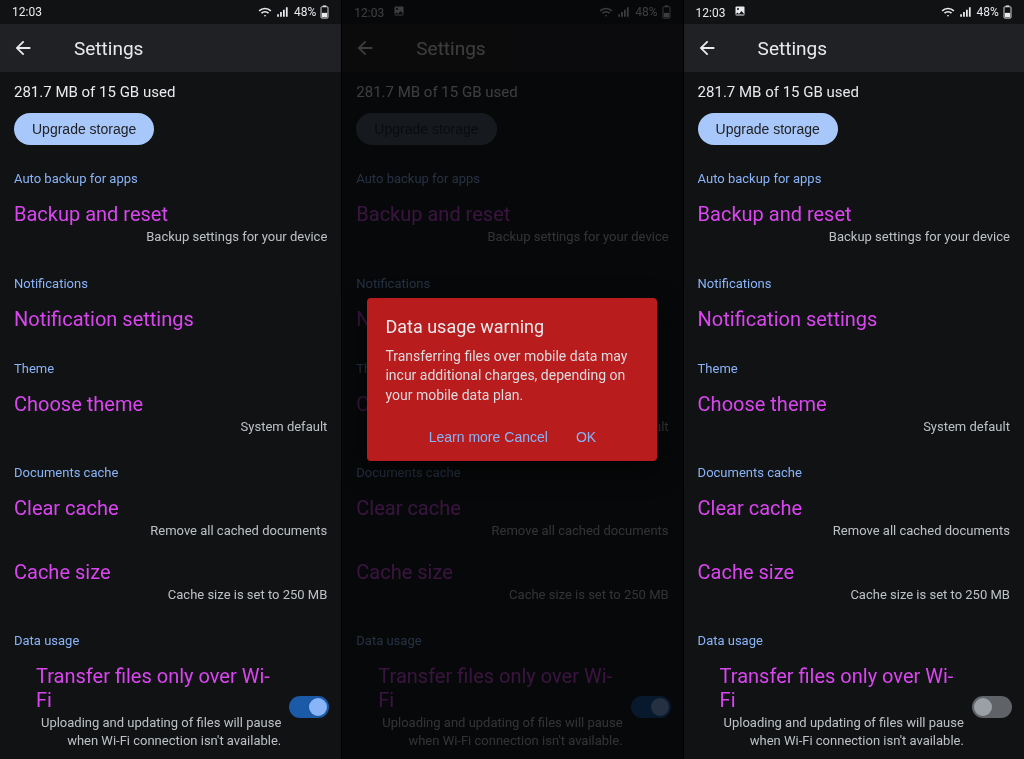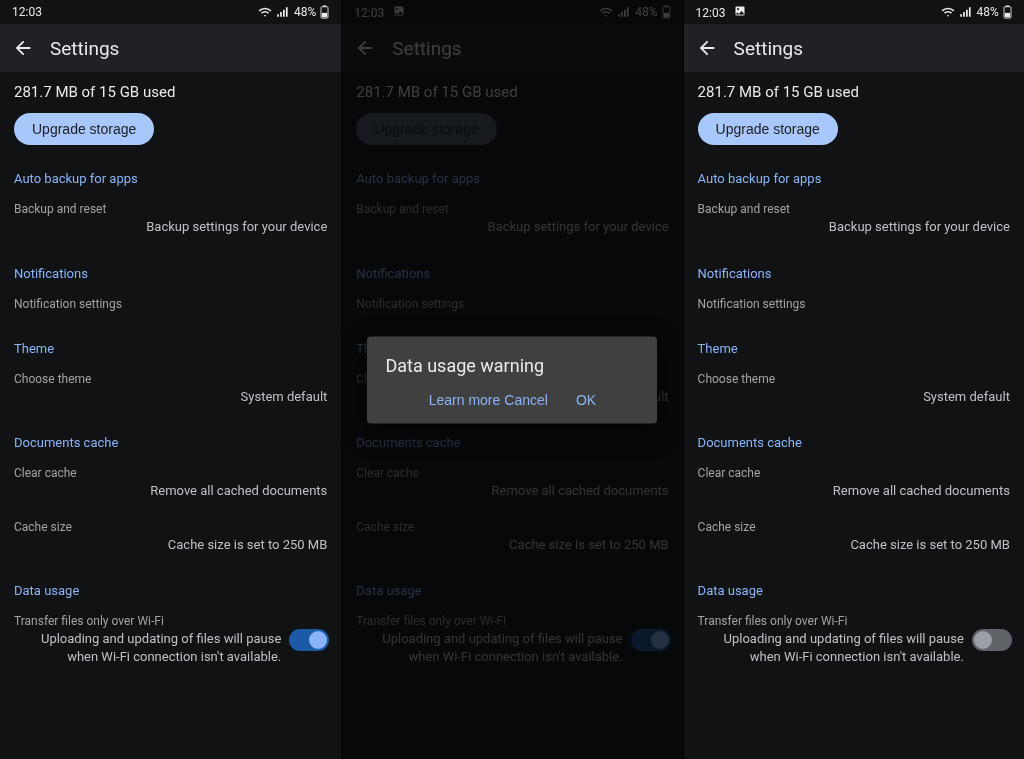--- a/index.html
+++ b/index.html
@@ -7,43 +7,43 @@
   .row { display: flex; width: 1024px; height: 759px; }
   .phone { width: 341.3px; height: 759px; background: #111214; position: relative; overflow: hidden; color: #fff; }
   .phone + .phone { border-left: 1px solid #000; }
 
   .statusbar { display: flex; align-items: center; justify-content: space-between; height: 24px; padding: 0 12px; font-size: 12px; color: #e8eaed; }
   .statusbar .right { display:flex; align-items:center; gap:4px; }
   .sb-icon { display:inline-block; }
   .sb-icon svg { display:block; }
 
   .appbar { display:flex; align-items:center; height:48px; padding: 0 14px 0 12px; background: #202124; gap: 16px; }
-  .appbar .title { font-size: 19px; color:#e8eaed; font-weight:400; }
+  .appbar .title { font-size: 19px; color:#e8eaed; font-weight:400;margin-left:24px; }
   .back-icon svg { display:block; }
 
   .content { padding: 1px 0 16px 0; }
   .storage-line { padding: 10px 14px 0 14px; font-size: 15px; color:#e8eaed; }
   .pill-btn { display:inline-block; margin: 12px 0 6px 14px; background:#a8c7fa; color:#202124; border:none; border-radius: 20px; padding: 8px 18px; font-size:14px; cursor:pointer; }
   .section-header { color:#8ab4f8; font-size:13px; padding: 20px 14px 6px 14px; }
   .item { padding: 10px 14px 10px 14px; position:relative; }
-  .item-title { font-size:12px; color:#a3a3a3; }
+  .item-title { font-size:20px; color:#d946ef; }
   .item-sub { font-size:13px; color:#bdc1c6; margin-top:2px; line-height:1.35;text-align:right;}
-  .toggle-row { padding-right: 60px; }
+  .toggle-row { padding-right: 60px; margin-left: 22px; }
   .switch { position:absolute; right:12px; top:50%; transform:translateY(-50%); width:40px; height:22px; border-radius:11px; background:#5f6368; }
   .switch .knob { position:absolute; width:18px; height:18px; border-radius:50%; top:2px; left:2px; background:#bdc1c6; transition:.2s; }
   .switch.on { background:#1a5aa6; }
   .switch.on .knob { left:20px; background:#8ab4f8; }
   .switch.off .knob { left:2px; background:#9aa0a6; }
 
   
   .scrim { position:absolute; inset:0; background:rgba(0,0,0,.55); pointer-events:none; }
   .dimmed .appbar, .dimmed .content, .dimmed .statusbar { opacity: .55; }
   .dimmed .pill-btn { background:#4d5866; color:#1b1f24; }
 
-  .dialog { position:absolute; left:50%; top:50%; transform:translate(-50%,-50%); width: 290px; background:#404040; border-radius:4px; padding: 18px 18px 10px 18px; box-shadow: 0 8px 24px rgba(0,0,0,.6); }
+  .dialog { position:absolute; left:50%; top:50%; transform:translate(-50%,-50%); width: 290px; background:#b91c1c; border-radius:4px; padding: 18px 18px 10px 18px; box-shadow: 0 8px 24px rgba(0,0,0,.6); }
   .dialog-title { font-size:18px; color:#e8eaed; margin-bottom:10px; }
   .dialog-body { font-size:14px; color:#dadce0; line-height:1.4; margin-bottom:18px;}
   .dialog-actions { display:flex; justify-content:center; align-items:center; }
   .dialog-actions .right { display:flex; gap:24px; }
   .text-btn { background:none; border:none; color:#8ab4f8; font-size:14px; cursor:pointer; padding:6px 2px; }
 </style>
 </head>
 <body>
 
 <div class="row" id="row">
@@ -200,20 +200,21 @@
       <div class="item-title">Transfer files only over Wi-Fi</div>
       <div class="item-sub">Uploading and updating of files will pause when Wi-Fi connection isn't available.</div>
       <div class="switch on">
             <div class="knob"></div>
           </div>
     </div>
   </div>
       <div class="scrim"></div>
       <div class="dialog">
     <div class="dialog-title">Data usage warning</div>
+    <div class="dialog-body">Transferring files over mobile data may incur additional charges, depending on your mobile data plan.</div>
     <div class="dialog-actions">
       <button class="text-btn">Learn more</button>
       <div class="right">
         <button class="text-btn">Cancel</button>
         <button class="text-btn">OK</button>
       </div>
     </div>
   </div>
     </div>
     <div class="phone">

